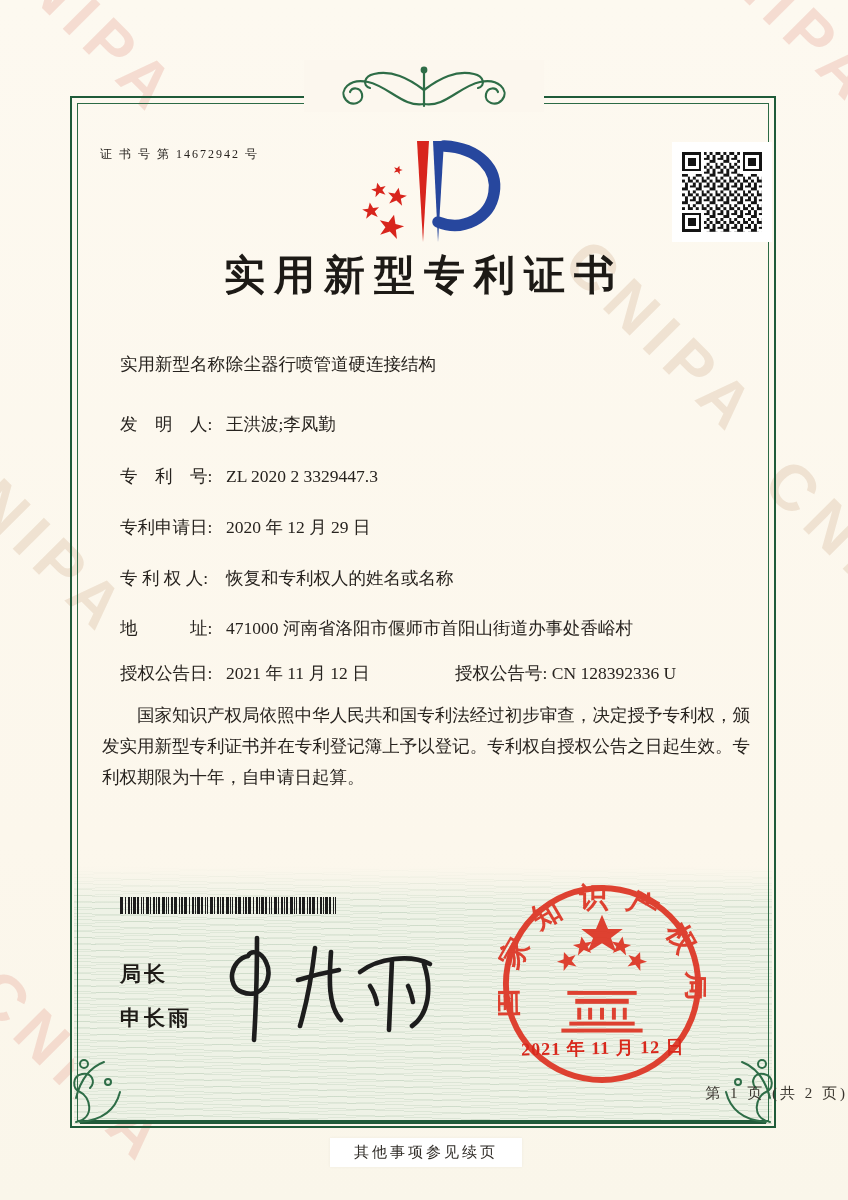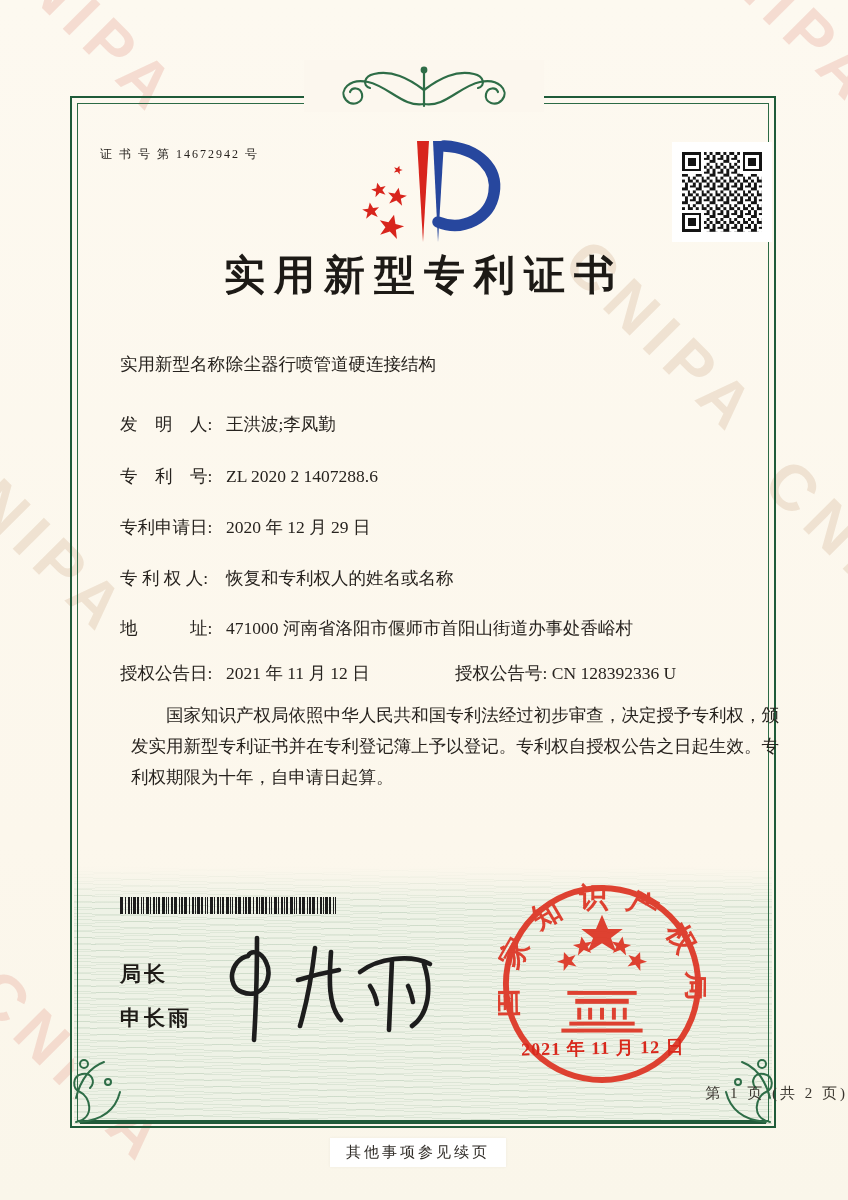--- a/index.html
+++ b/index.html
@@ -31,29 +31,29 @@
   .flourish{position:absolute;width:74px;height:74px;}
   
   .cert-no{position:absolute;left:100px;top:146px;font-size:12px;letter-spacing:2px;color:#26221e;}
   .title{position:absolute;left:0;top:248px;width:100%;text-align:center;
       font-size:41px;font-weight:bold;letter-spacing:9px;color:#1d1a16;}
   .field-row{position:absolute;left:120px;font-size:17.5px;color:#27231f;white-space:nowrap;}
   .flabel{display:inline-block;width:106px;white-space:pre;}
   .fvalue{white-space:pre;}
   .grant2{position:absolute;left:335px;top:0;white-space:nowrap;}
   .paras{position:absolute;left:102px;top:700px;width:648px;font-size:17.5px;
-      line-height:31px;text-align:justify;color:#27231f;margin-left:29px;}
+      line-height:31px;text-align:justify;color:#27231f;}
   .paras p{margin:0;text-indent:2em;}
   .officials{position:absolute;left:120px;top:960px;font-size:21px;color:#1f1c18;font-weight:bold;}
   .officials div{margin-bottom:16px;letter-spacing:3px;}
   .sig{position:absolute;left:218px;top:934px;}
   .page-info{position:absolute;left:0;top:1084px;width:848px;text-align:right;
       font-size:15px;letter-spacing:3px;color:#3a362f;}
   .note-box{position:absolute;left:330px;top:1138px;background:#ffffff;
-      padding:5px 16px;font-size:15px;letter-spacing:3px;color:#2f2b26;box-shadow:0 0 3px rgba(0,0,0,0.05);}
+      padding:5px 24px;font-size:15px;letter-spacing:3px;color:#2f2b26;box-shadow:0 0 3px rgba(0,0,0,0.05);}
   
   .logo{position:absolute;left:334px;top:134px;}
   .qr-pad{position:absolute;left:672px;top:142px;width:100px;height:100px;background:#ffffff;}
   .qr{position:absolute;left:682px;top:152px;}
   .barcode{position:absolute;left:120px;top:897px;}
   .seal{position:absolute;left:498px;top:880px;opacity:0.92;}
   .seal-date{position:absolute;left:505px;top:1036px;width:196px;text-align:center;
       font-size:18px;font-weight:bold;color:#d8281c;letter-spacing:1px;transform:rotate(-1deg);white-space:nowrap;}
 </style>
 </head>
@@ -179,21 +179,21 @@
 
   <div class="title">实用新型专利证书</div>
 
   <div class="field-row" style="top:352px">
     <span class="flabel">实用新型名称: </span><span class="fvalue">除尘器行喷管道硬连接结构</span>
   </div>
   <div class="field-row" style="top:412px">
     <span class="flabel">发　明　人: </span><span class="fvalue">王洪波;李凤勤</span>
   </div>
   <div class="field-row" style="top:464px">
-    <span class="flabel">专　利　号: </span><span class="fvalue">ZL 2020 2 1407288.6</span>
+    <span class="flabel">专　利　号: </span><span class="fvalue">ZL 2020 2 3329447.3</span>
   </div>
   <div class="field-row" style="top:515px">
     <span class="flabel">专利申请日: </span><span class="fvalue">2020 年 12 月 29 日</span>
   </div>
   <div class="field-row" style="top:566px">
     <span class="flabel">专 利 权 人: </span><span class="fvalue">恢复和专利权人的姓名或名称</span>
   </div>
   <div class="field-row" style="top:616px">
     <span class="flabel">地　　　址: </span><span class="fvalue">471000 河南省洛阳市偃师市首阳山街道办事处香峪村</span>
   </div>

